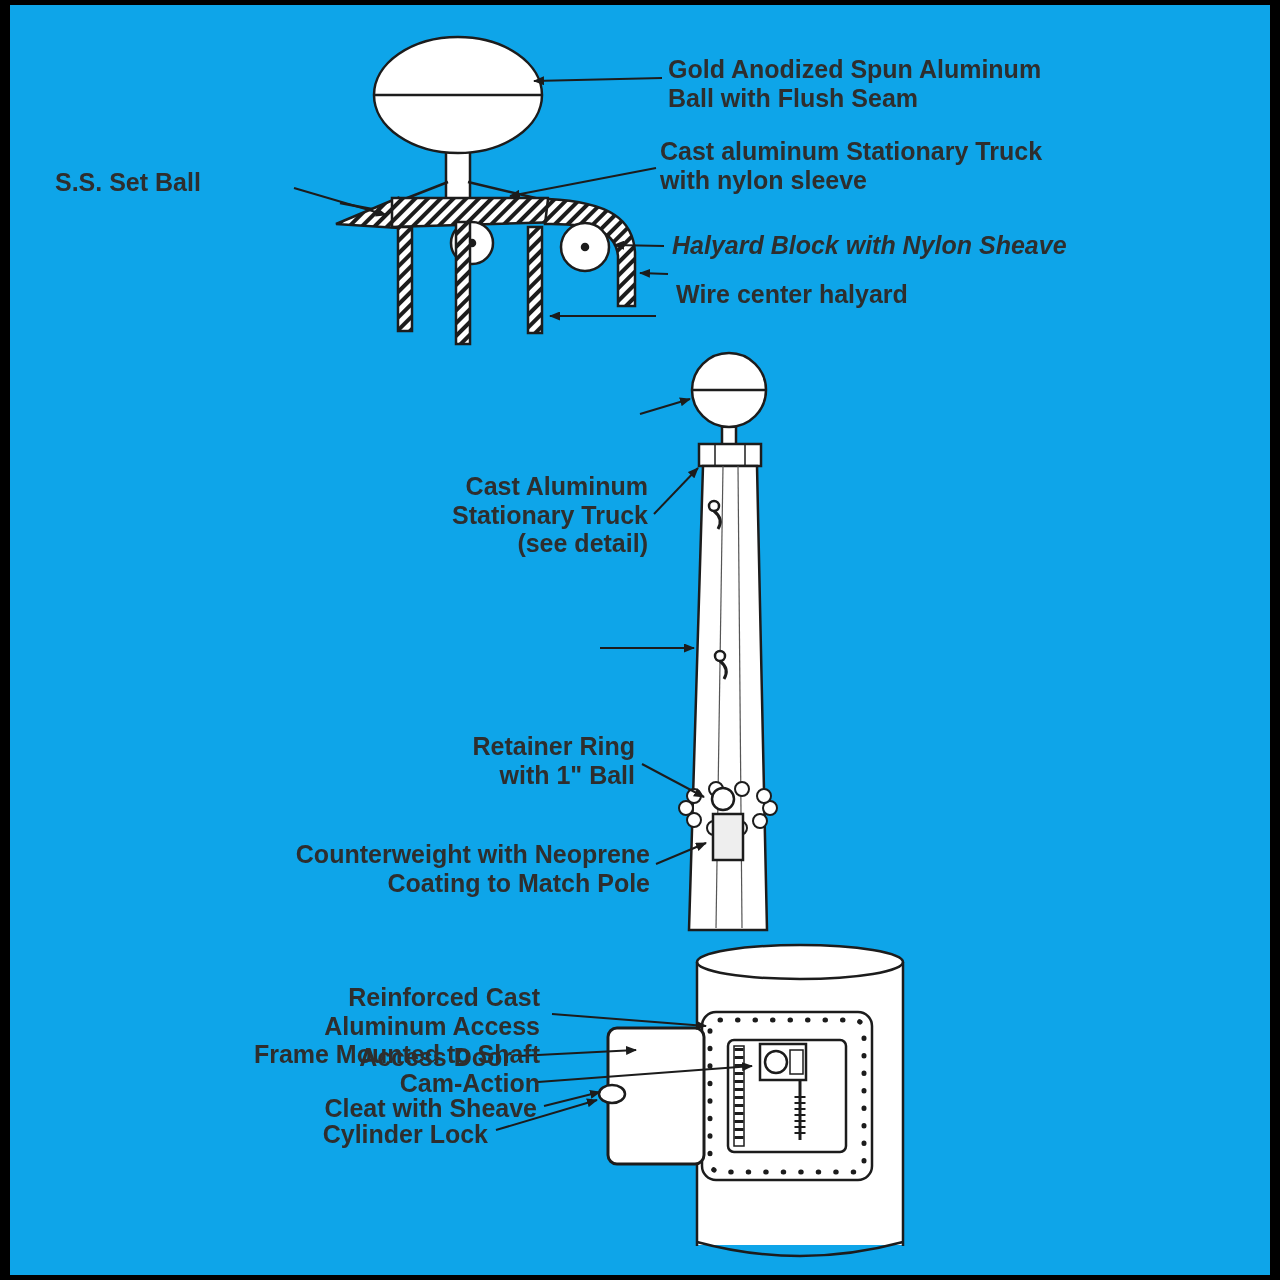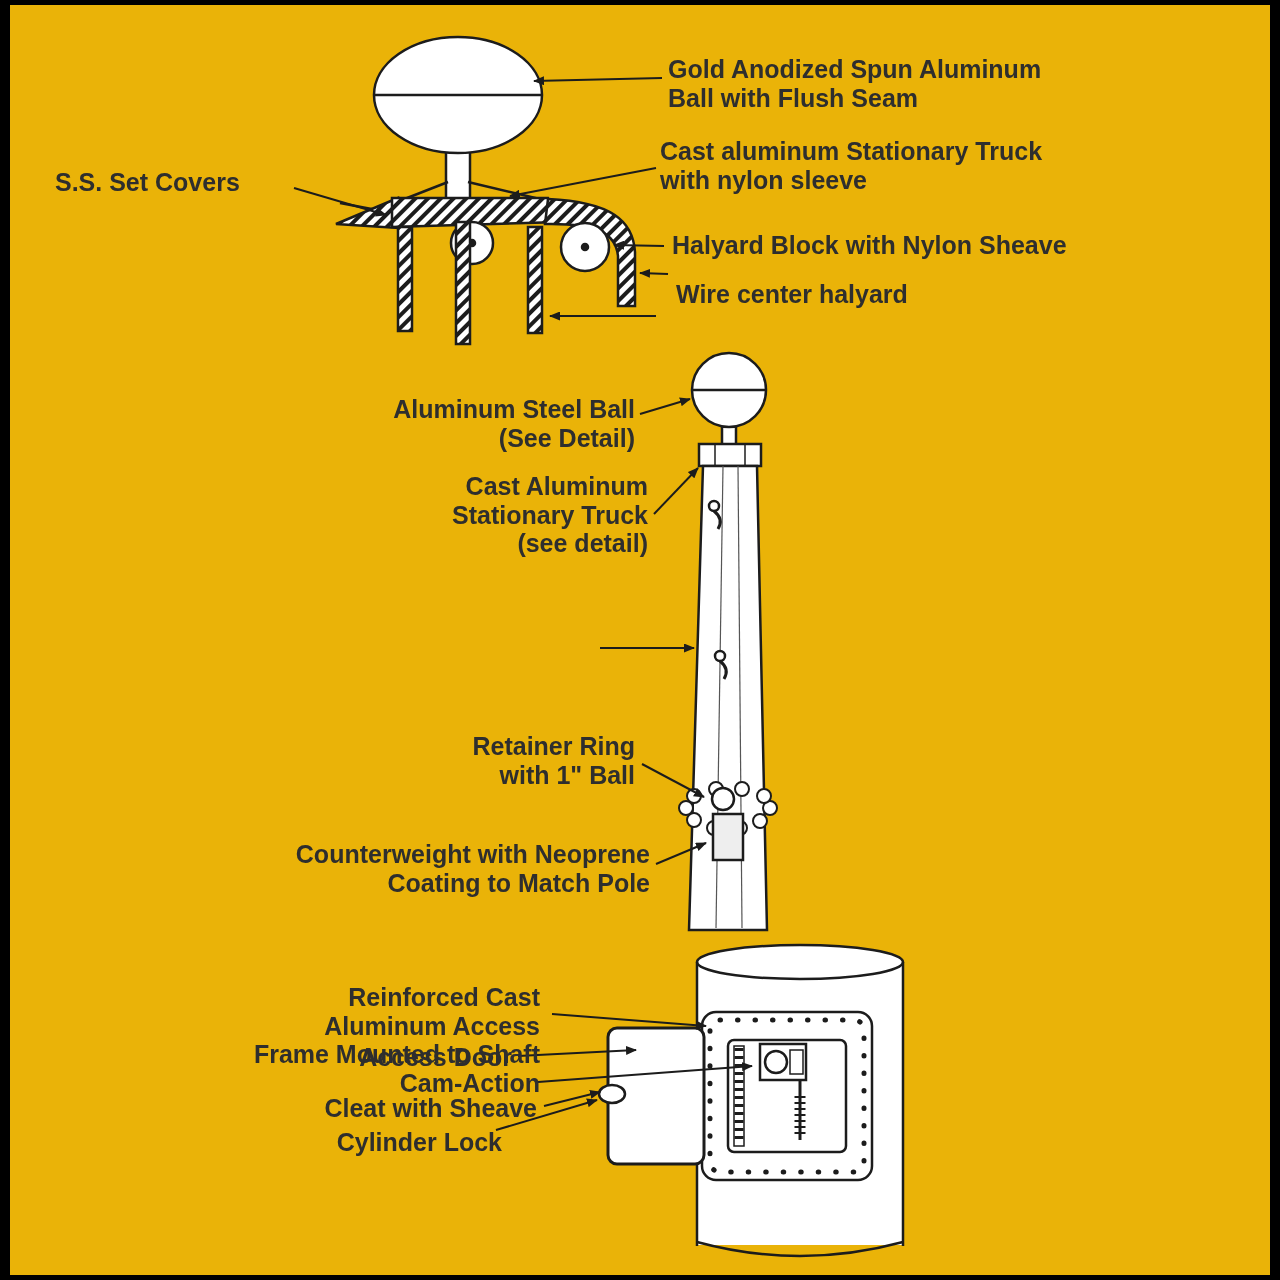--- a/index.html
+++ b/index.html
@@ -1,18 +1,18 @@
 <!DOCTYPE html>
 <html><head>
 <meta charset="utf-8">
 <style>
   html,body{margin:0;padding:0;background:#000;}
   .stage{
     position:relative;width:1280px;height:1280px;
-    background:#eab308;overflow:hidden;
+    background:#0ea5e9;overflow:hidden;
     font-family:"Liberation Sans", sans-serif;
   }
   .frame{
     position:absolute;inset:0;box-sizing:border-box;
     border-top:5px solid #000;border-bottom:5px solid #000;
     border-left:10px solid #000;border-right:10px solid #000;
     pointer-events:none;z-index:5;
   }
   svg.art{position:absolute;left:0;top:0;z-index:1;}
   .lbl{
@@ -141,36 +141,34 @@
       <line x1="538" y1="1082" x2="752" y2="1066" marker-end="url(#arr)"></line>
       <line x1="544" y1="1106" x2="600" y2="1092" marker-end="url(#arr)"></line>
       <line x1="496" y1="1130" x2="597" y2="1100" marker-end="url(#arr)"></line>
     </g>
   </svg>
 
   <div class="lbl" style="left:668px;top:55px;width:520px;">Gold Anodized Spun Aluminum
 Ball with Flush Seam</div>
   <div class="lbl" style="left:660px;top:137px;width:520px;">Cast aluminum Stationary Truck
 with nylon sleeve</div>
-  <div class="lbl" style="left:55px;top:168px;width:250px;">S.S. Set Covers</div>
-  <div class="lbl" style="left:672px;top:231px;width:540px;">Halyard Block with Nylon Sheave</div>
+  <div class="lbl" style="left:55px;top:168px;width:250px;">S.S. Set Ball</div>
+  <div class="lbl" style="left:672px;top:231px;width:540px;font-style:italic;">Halyard Block with Nylon Sheave</div>
   <div class="lbl" style="left:676px;top:261px;width:400px;margin-top:19px;">Wire center halyard</div>
 
-  <div class="lbl ra" style="left:305px;top:395px;width:330px;">Aluminum Steel Ball
-(See Detail)</div>
   <div class="lbl ra" style="left:395px;top:472px;width:253px;">Cast Aluminum
 Stationary Truck
 (see detail)</div>
   <div class="lbl ra" style="left:405px;top:732px;width:230px;">Retainer Ring
 with 1" Ball</div>
   <div class="lbl ra" style="left:155px;top:840px;width:495px;">Counterweight with Neoprene
 Coating to Match Pole</div>
 
   <div class="lbl ra" style="left:135px;top:950px;width:405px;margin-top:33px;">Reinforced Cast
 Aluminum Access
 Frame Mounted to Shaft</div>
   <div class="lbl ra" style="left:300px;top:1043px;width:212px;">Access Door</div>
   <div class="lbl ra" style="left:348px;top:1069px;width:192px;">Cam-Action</div>
   <div class="lbl ra" style="left:235px;top:1094px;width:302px;">Cleat with Sheave</div>
-  <div class="lbl ra" style="left:264px;top:1120px;width:238px;margin-top:8px;">Cylinder Lock</div>
+  <div class="lbl ra" style="left:250px;top:1120px;width:238px;">Cylinder Lock</div>
 
   <div class="frame"></div>
 </div>
 
 </body></html>

